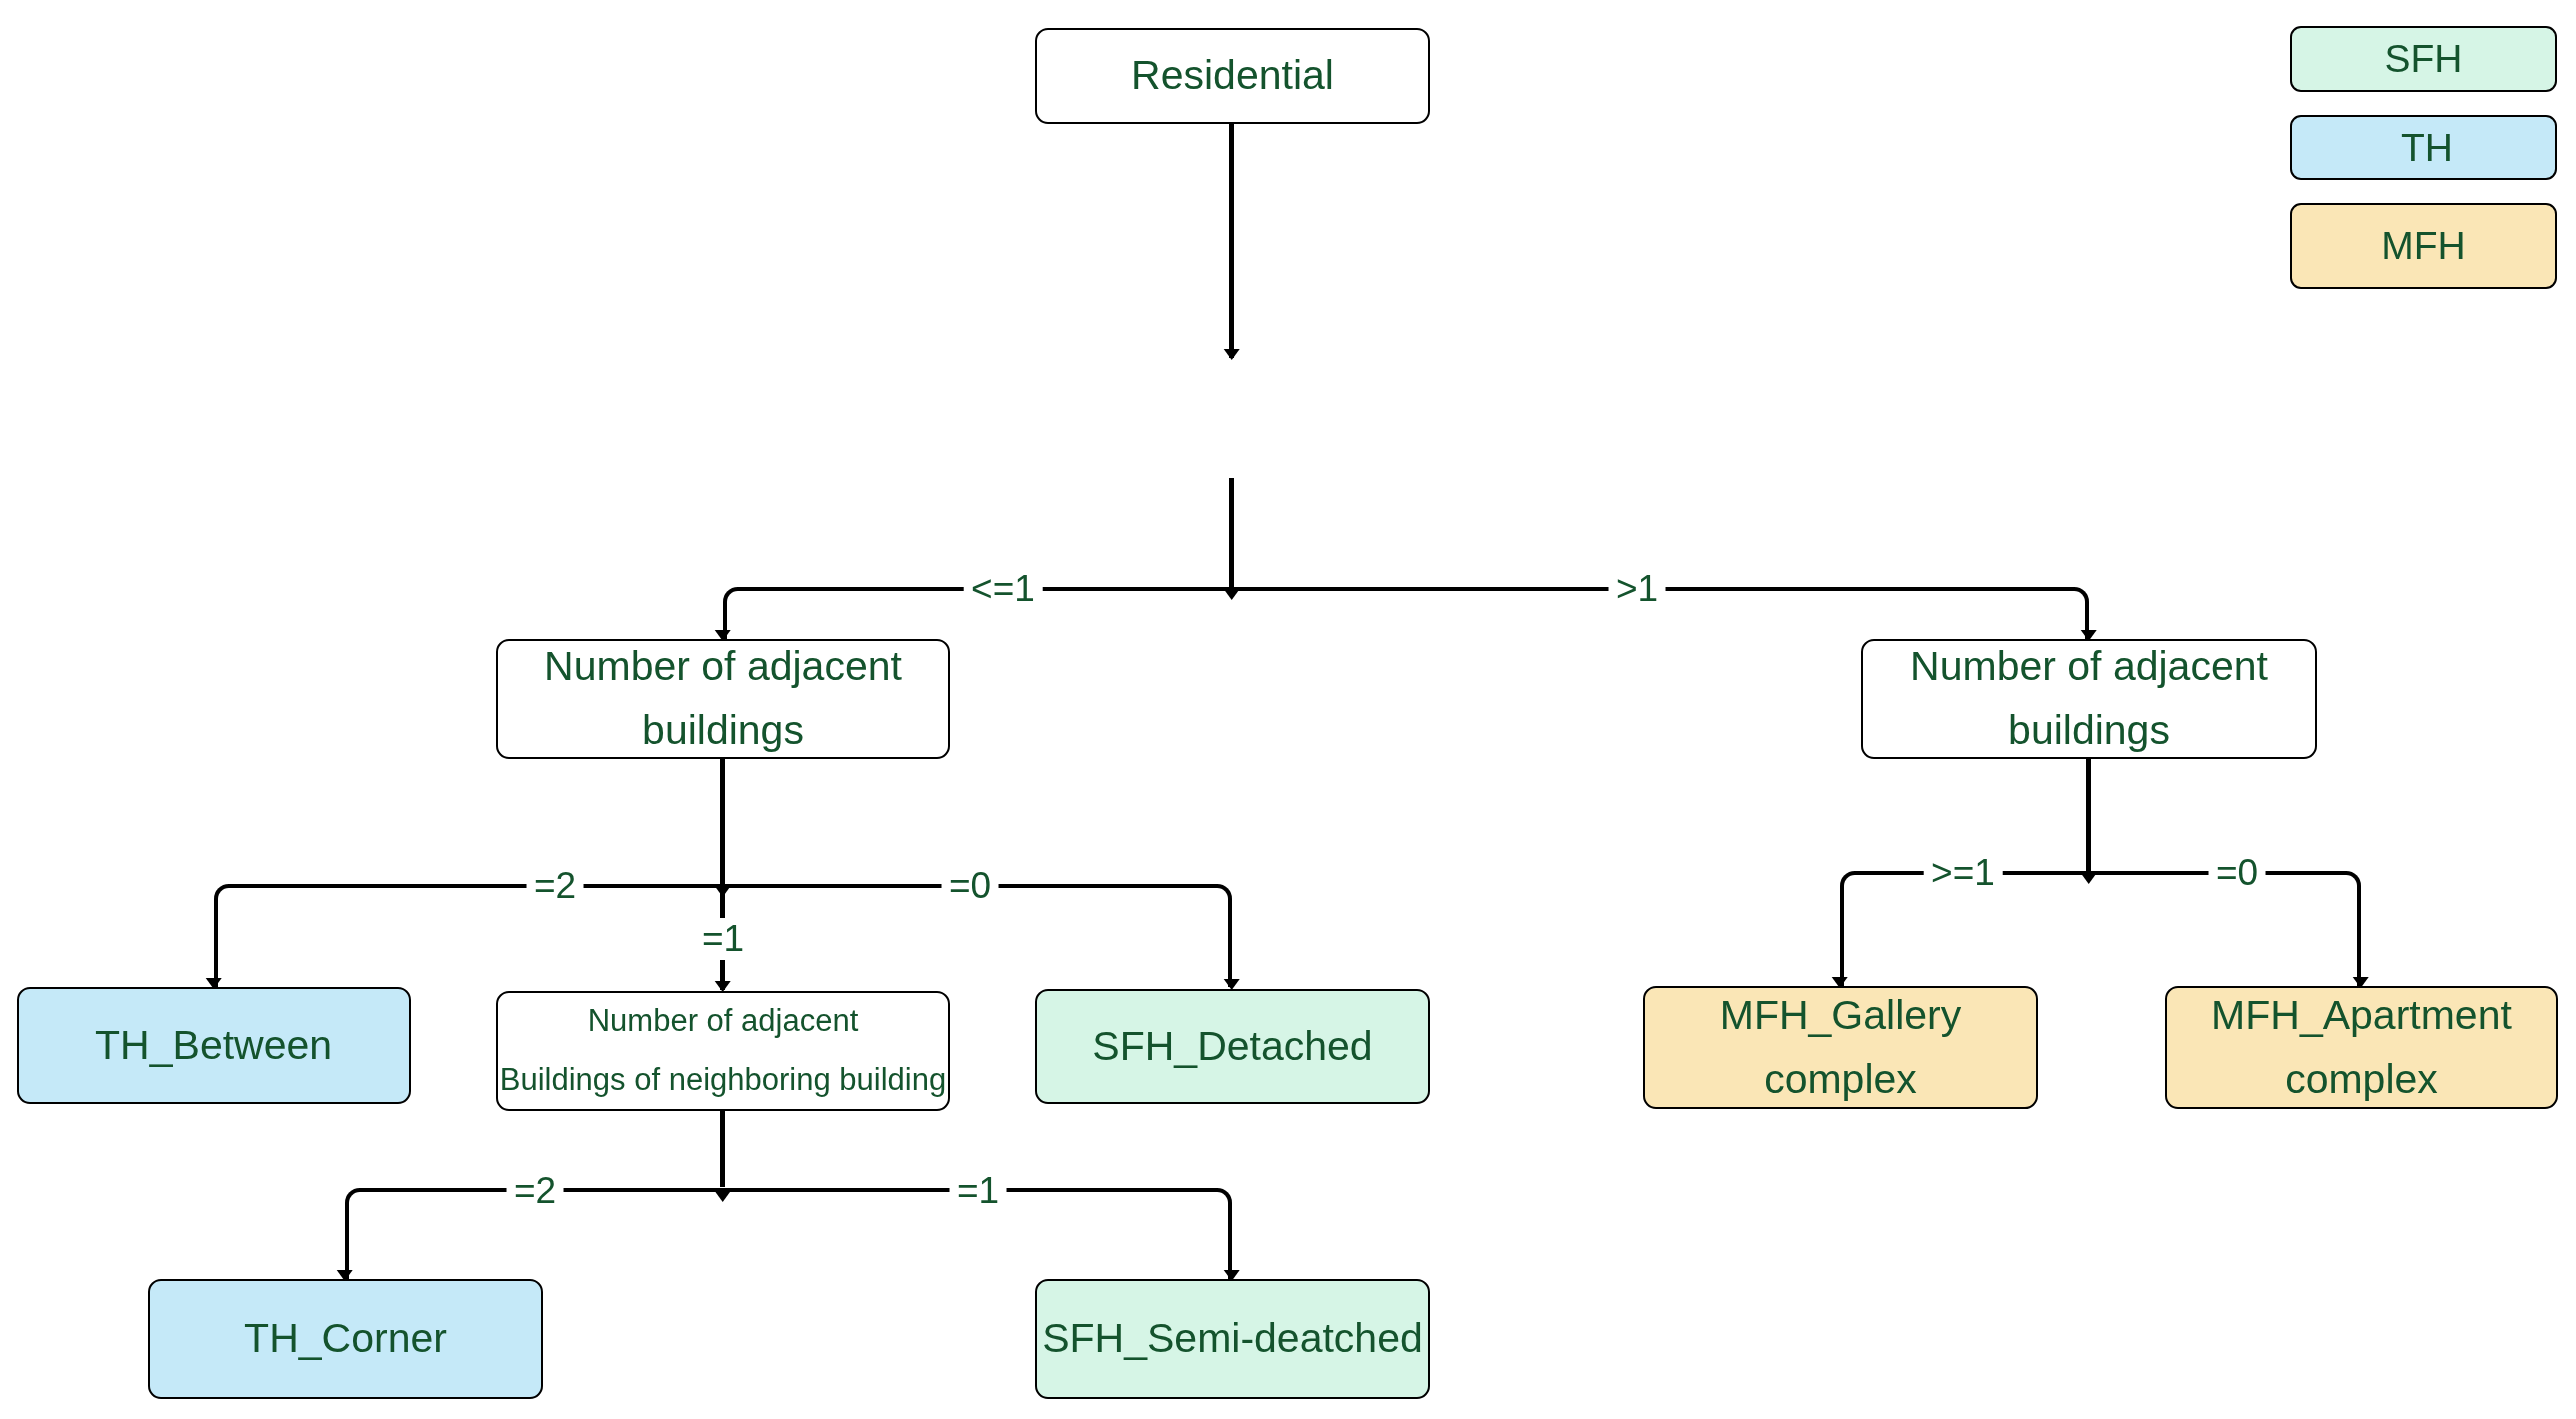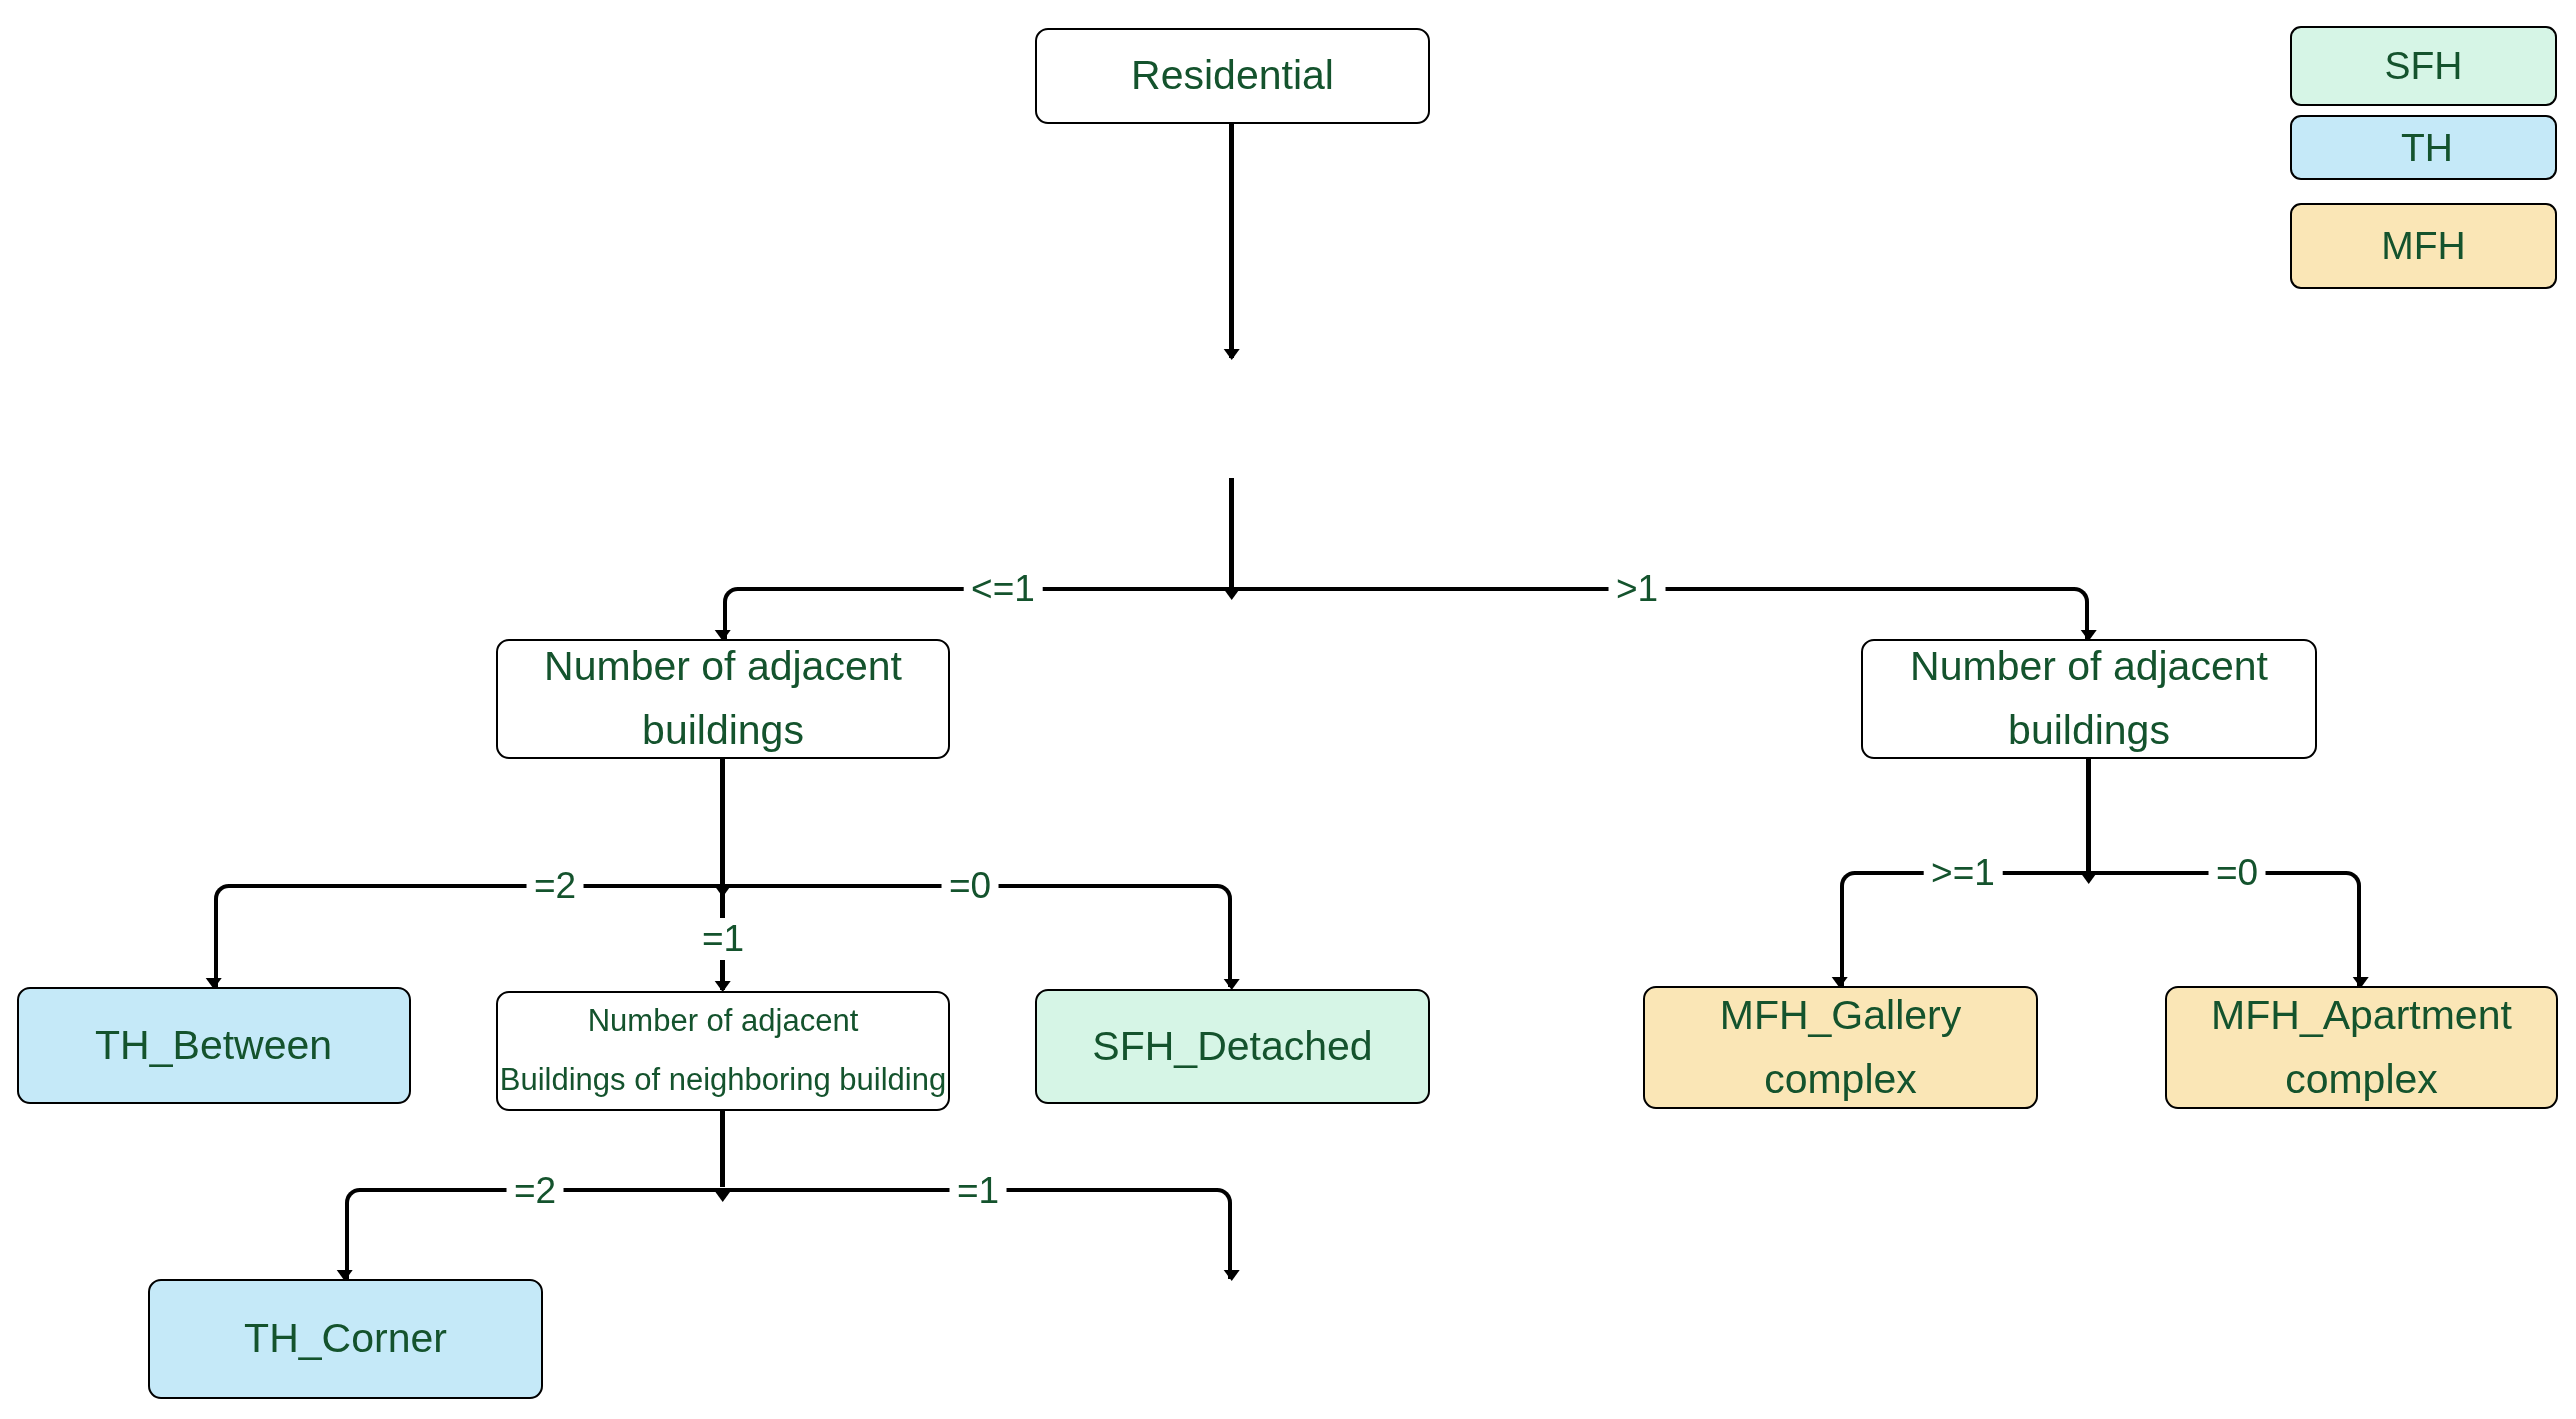--- a/index.html
+++ b/index.html
@@ -78,31 +78,32 @@
   <div class="node" style="left: 1035px; top: 989px; width: 395px; height: 115px; background: rgb(214, 245, 230);">SFH_Detached</div>
 
   <div class="node" style="left: 1643px; top: 986px; width: 395px; height: 123px; background: rgb(250, 230, 182);">MFH_Gallery
 complex</div>
 
   <div class="node" style="left: 2165px; top: 986px; width: 393px; height: 123px; background: rgb(250, 230, 182);">MFH_Apartment
 complex</div>
 
   <div class="node" style="left: 148px; top: 1279px; width: 395px; height: 120px; background: rgb(197, 233, 248);">TH_Corner</div>
 
+  <div class="node" style="left: 1035px; top: 1279px; width: 395px; height: 120px; background: rgb(214, 245, 230);">SFH_Semi-deatched</div>
 
   <span class="elabel" style="left:1003px;top:589px;">&lt;=1</span>
   <span class="elabel" style="left:1637px;top:589px;">&gt;1</span>
   <span class="elabel" style="left:555px;top:886px;">=2</span>
   <span class="elabel" style="left:970px;top:886px;">=0</span>
   <span class="elabel" style="left:723px;top:939px;">=1</span>
   <span class="elabel" style="left:535px;top:1191px;">=2</span>
   <span class="elabel" style="left:978px;top:1191px;">=1</span>
   <span class="elabel" style="left:1963px;top:873px;">&gt;=1</span>
   <span class="elabel" style="left:2237px;top:873px;">=0</span>
 
   <div>
-    <div class="legend-box" style="left: 2290px; top: 26px; width: 267px; height: 80px; background: rgb(214, 245, 230);">SFH</div>
+    <div class="legend-box" style="left: 2290px; top: 26px; width: 267px; height: 66px; background: rgb(214, 245, 230);">SFH</div>
     <div class="legend-box" style="left: 2290px; top: 115px; width: 267px; height: 65px; background: rgb(197, 233, 248); padding-left: 7px;">TH</div>
     <div class="legend-box" style="left: 2290px; top: 203px; width: 267px; height: 86px; background: rgb(250, 230, 182);">MFH</div>
   </div>
 
 </div>
 
 
 </body></html>

